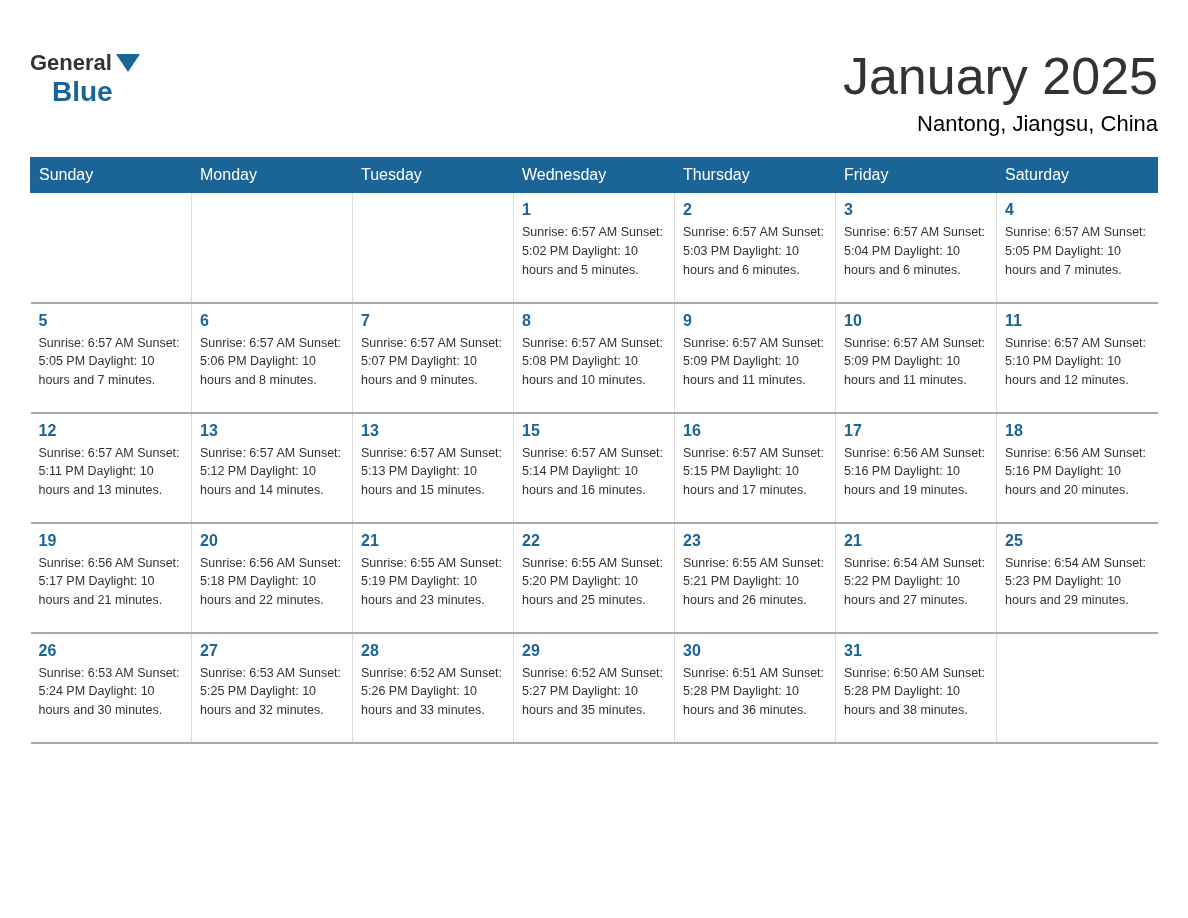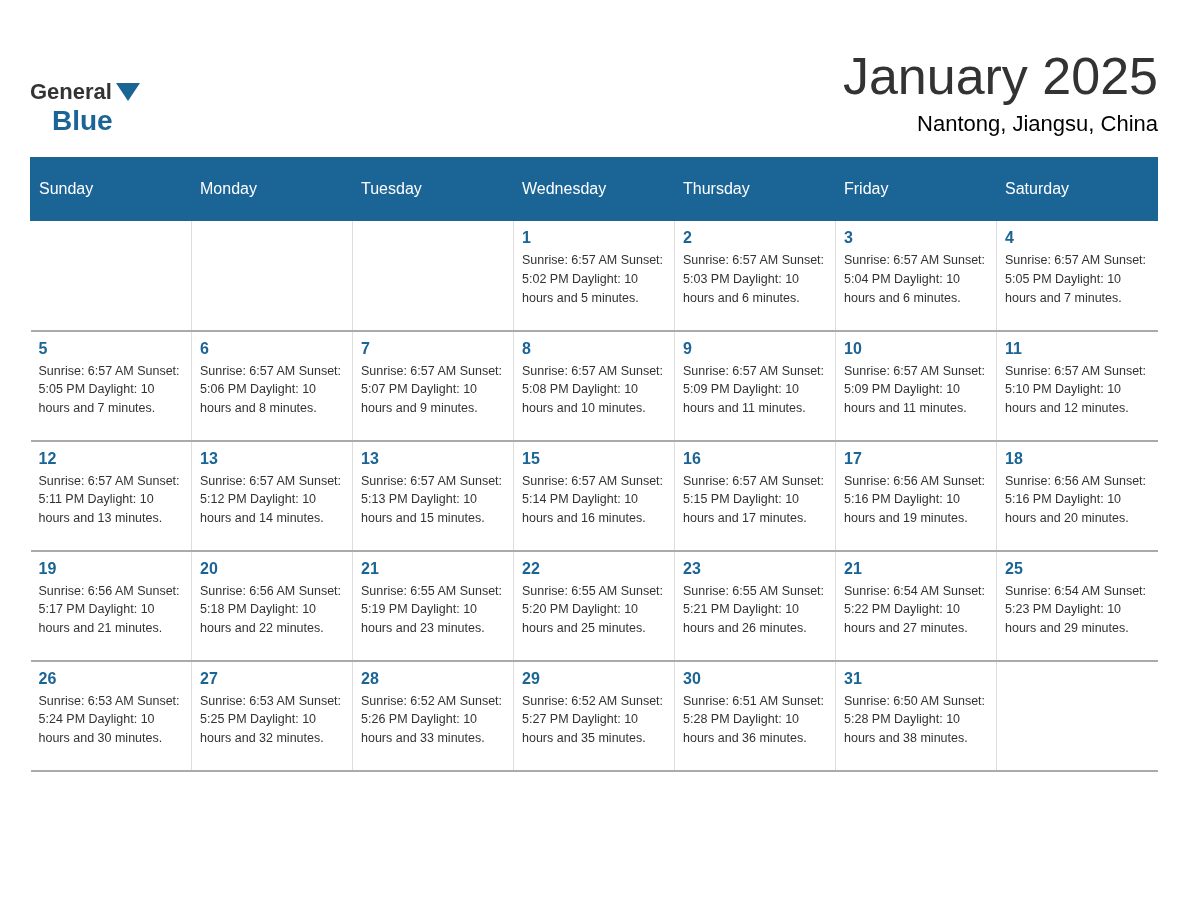--- a/index.html
+++ b/index.html
@@ -6,21 +6,21 @@
     body {
       font-family: Arial, sans-serif;
       background: #fff;
       padding: 20px 30px;
       width: 1188px;
       min-height: 918px;
     }
     .header {
       display: flex;
       justify-content: space-between;
-      align-items: flex-end;
+      align-items: center;
       margin-bottom: 20px;
     }
     .logo {
       display: flex;
       flex-direction: column;
       align-items: flex-start;
     }
     .logo-top {
       display: flex;
       align-items: center;
@@ -59,21 +59,21 @@
       color: #000000;
       margin-top: 6px;
     }
     table {
       width: 100%;
       border-collapse: collapse;
     }
     thead tr th {
       background-color: #1a6496;
       color: #fff;
-      padding: 22px 8px;
+      padding: 8px 8px;
       font-size: 16px;
       font-weight: normal;
       text-align: left;
       border: 1px solid #1a6496;
     }
     tbody tr {
       border-bottom: 2px solid #aaa;
     }
     tbody tr td {
       vertical-align: top;

